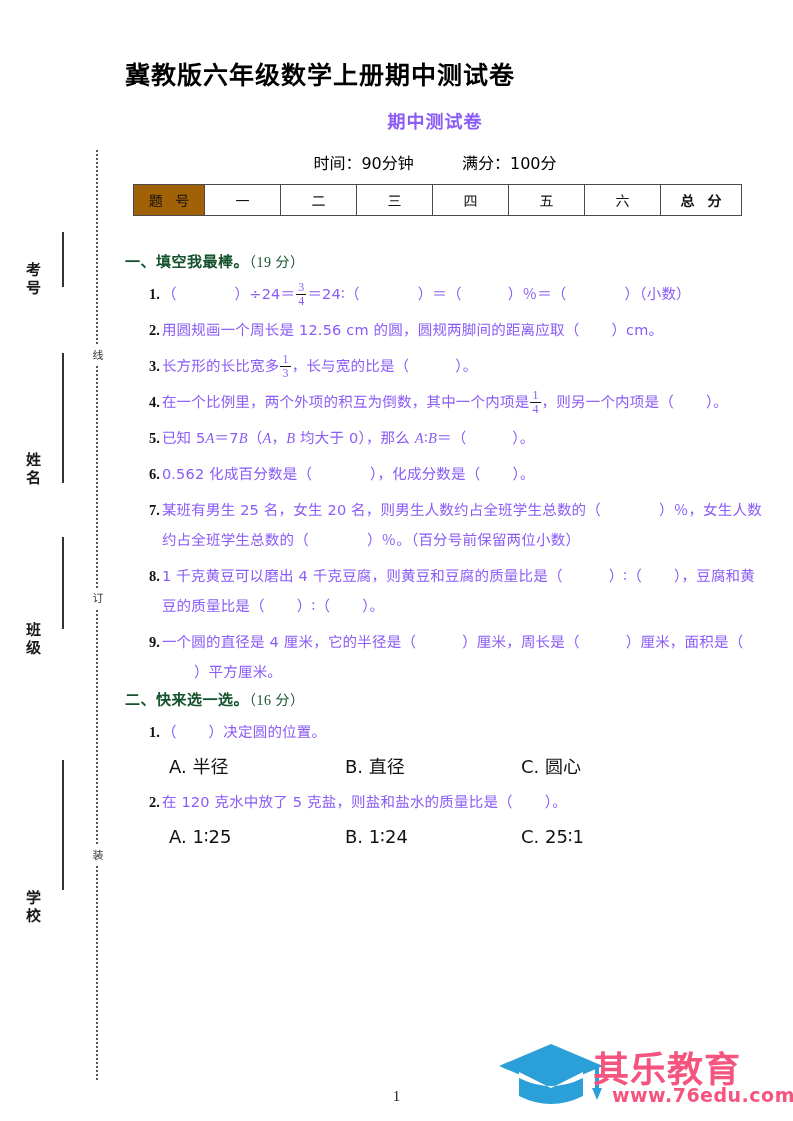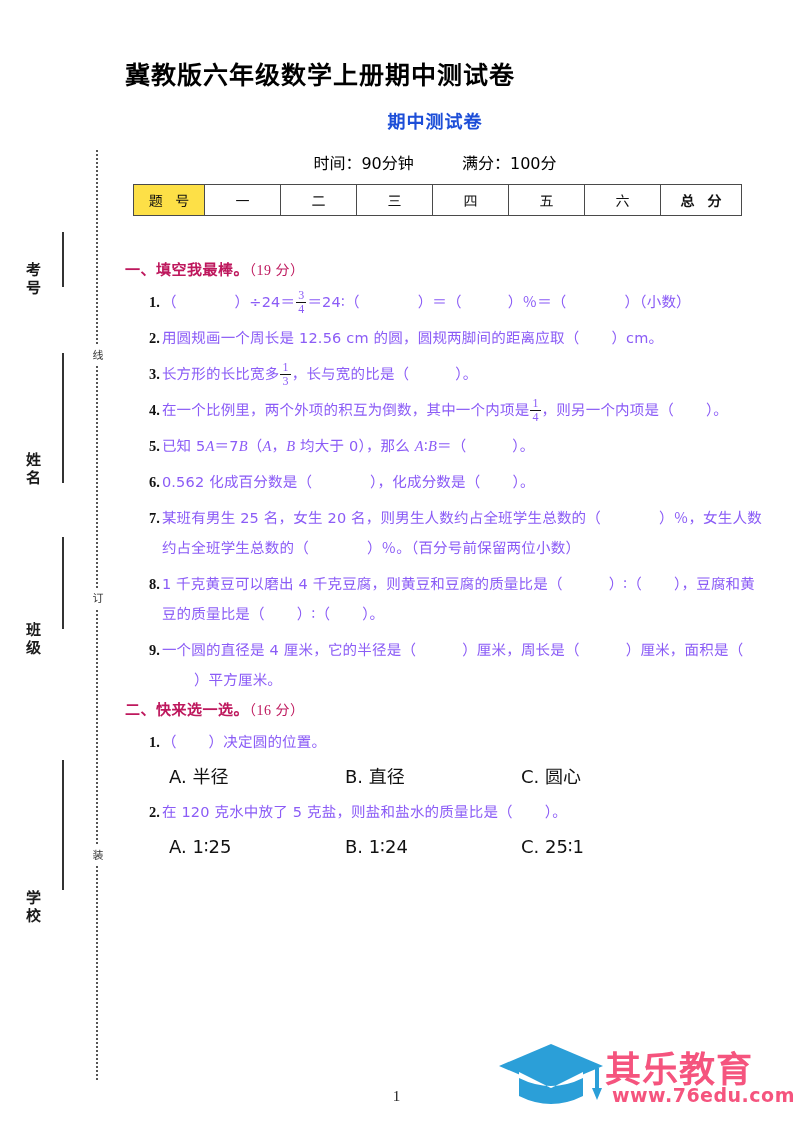--- a/index.html
+++ b/index.html
@@ -85,21 +85,21 @@
   .sub-title {
     position: absolute;
     top: 107px;
     left: 0;
     width: 620px;
     text-align: center;
     font-family: "DejaVu Sans", "Liberation Sans", sans-serif;
     font-weight: bold;
     font-size: 18px;
     letter-spacing: 1px;
-    color: #1d4ed8;
+    color: #8b5cf6;
   }
   .meta-line {
     position: absolute;
     top: 150px;
     left: 0;
     width: 620px;
     text-align: center;
     font-family: "DejaVu Sans", "Liberation Sans", sans-serif;
     font-size: 16px;
     color: #000;
@@ -120,42 +120,42 @@
     text-align: center;
     vertical-align: middle;
     font-family: "DejaVu Sans", "Liberation Sans", sans-serif;
     font-size: 14px;
     letter-spacing: 4px;
     padding: 0 0 0 4px;
     color: #111;
   }
   .score-table td.rowhead {
     width: 66px;
-    background: #fde047;
+    background: #a16207;
     margin-top: 48px;
   }
   .score-table td.cell { width: 71px; }
   .score-table td.cell.wide { width: 76px; font-weight: bold; }
 
   
   .qbody {
     position: absolute;
     top: 255px;
     left: 0;
     width: 640px;
     font-size: 14.5px;
     line-height: 1;
   }
   .section-head {
     font-family: "DejaVu Sans", "Liberation Sans", sans-serif;
     font-weight: bold;
     font-size: 15px;
-    margin: 8px 0 9px 0;
+    margin: 0 0 9px 0;
     letter-spacing: 0.5px;
-    color: #be185d;
+    color: #14532d;
   }
   .section-head .pts {
     font-weight: normal;
     font-family: "Liberation Serif", serif;
     font-size: 14px;
   }
   .q {
     display: flex;
     margin: 0 0 6px 0;
     padding-left: 24px;
@@ -212,21 +212,21 @@
   
   .logo {
     position: absolute;
     left: 497px;
     top: 1038px;
     width: 288px;
     height: 78px;
   }
   .logo-text {
     position: absolute;
-    left: 108px;
+    left: 96px;
     top: 2px;
     font-family: "DejaVu Sans", "Liberation Sans", sans-serif;
     font-weight: bold;
     font-size: 36px;
     letter-spacing: 1px;
     color: #f5547e;
   }
   .logo-url {
     position: absolute;
     left: 115px;

